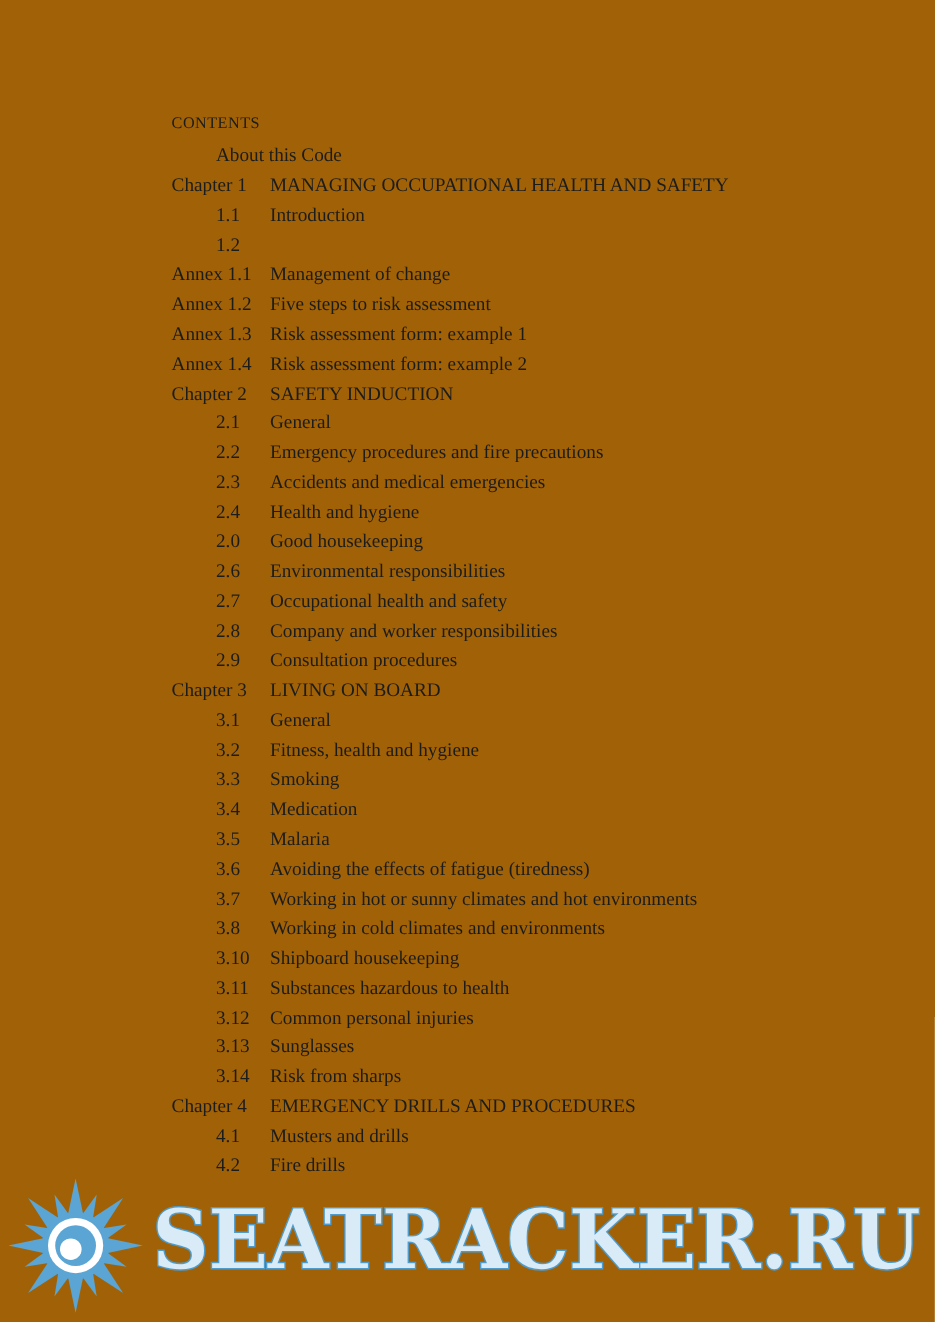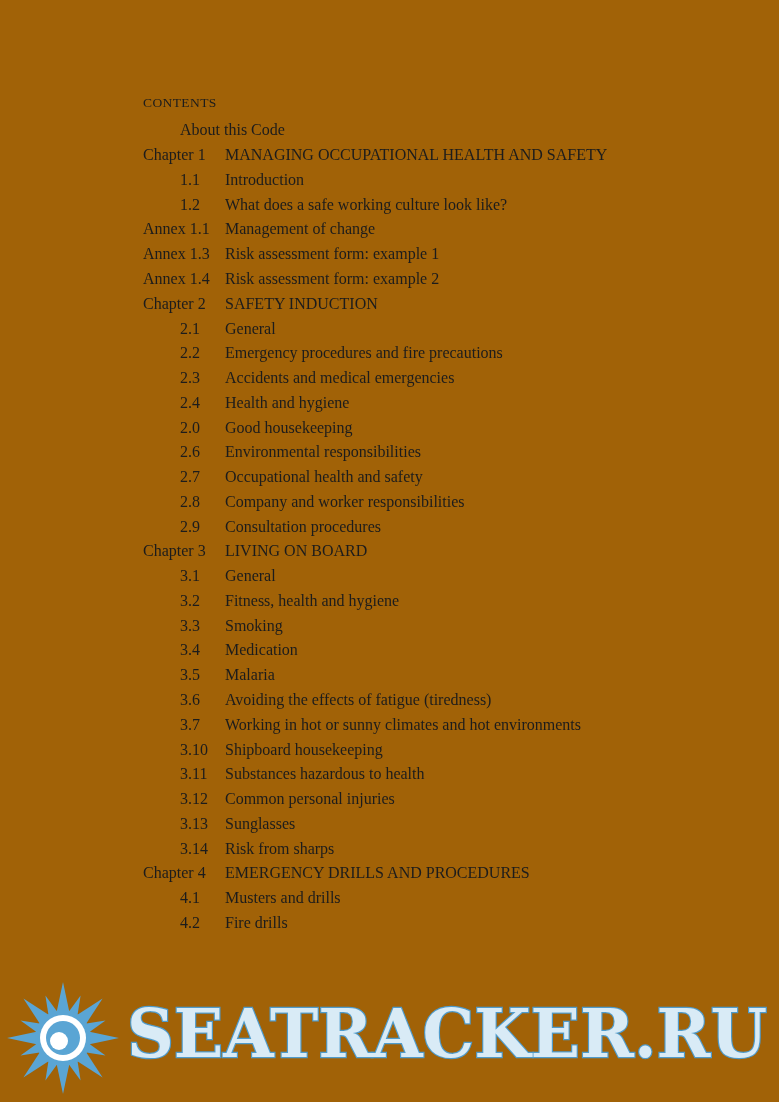--- a/index.html
+++ b/index.html
@@ -68,27 +68,30 @@
       <div class="toc-row main">
       <span class="toc-label">Chapter 1</span>
       <span class="toc-title">MANAGING OCCUPATIONAL HEALTH AND SAFETY</span>
     </div>
       <div class="toc-row sub">
       <span class="toc-label">1.1</span>
       <span class="toc-title">Introduction</span>
     </div>
       <div class="toc-row sub">
       <span class="toc-label">1.2</span>
-      <span class="toc-title">What does a safe working culture look like?</span>
     </div>
       <div class="toc-row main">
       <span class="toc-label">Annex 1.1</span>
       <span class="toc-title">Management of change</span>
     </div>
       <div class="toc-row main">
+      <span class="toc-label">Annex 1.2</span>
+      <span class="toc-title">Five steps to risk assessment</span>
+    </div>
+      <div class="toc-row main">
       <span class="toc-label">Annex 1.3</span>
       <span class="toc-title">Risk assessment form: example 1</span>
     </div>
       <div class="toc-row main">
       <span class="toc-label">Annex 1.4</span>
       <span class="toc-title">Risk assessment form: example 2</span>
     </div>
       <div class="toc-row main">
       <span class="toc-label">Chapter 2</span>
       <span class="toc-title">SAFETY INDUCTION</span>
@@ -153,20 +156,24 @@
       <span class="toc-label">3.5</span>
       <span class="toc-title">Malaria</span>
     </div>
       <div class="toc-row sub">
       <span class="toc-label">3.6</span>
       <span class="toc-title">Avoiding the effects of fatigue (tiredness)</span>
     </div>
       <div class="toc-row sub">
       <span class="toc-label">3.7</span>
       <span class="toc-title">Working in hot or sunny climates and hot environments</span>
+    </div>
+      <div class="toc-row sub">
+      <span class="toc-label">3.8</span>
+      <span class="toc-title">Working in cold climates and environments</span>
     </div>
       <div class="toc-row sub">
       <span class="toc-label">3.10</span>
       <span class="toc-title">Shipboard housekeeping</span>
     </div>
       <div class="toc-row sub">
       <span class="toc-label">3.11</span>
       <span class="toc-title">Substances hazardous to health</span>
     </div>
       <div class="toc-row sub">

